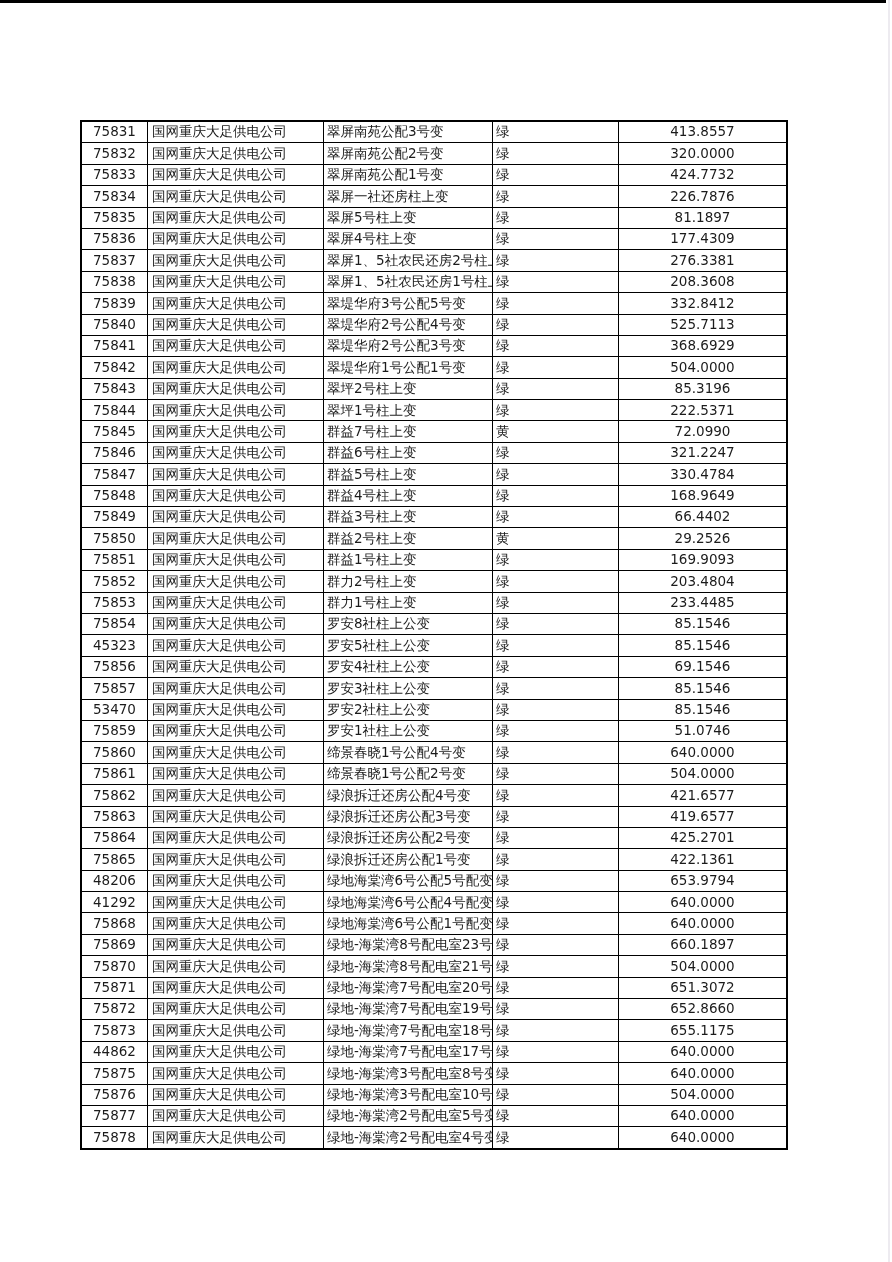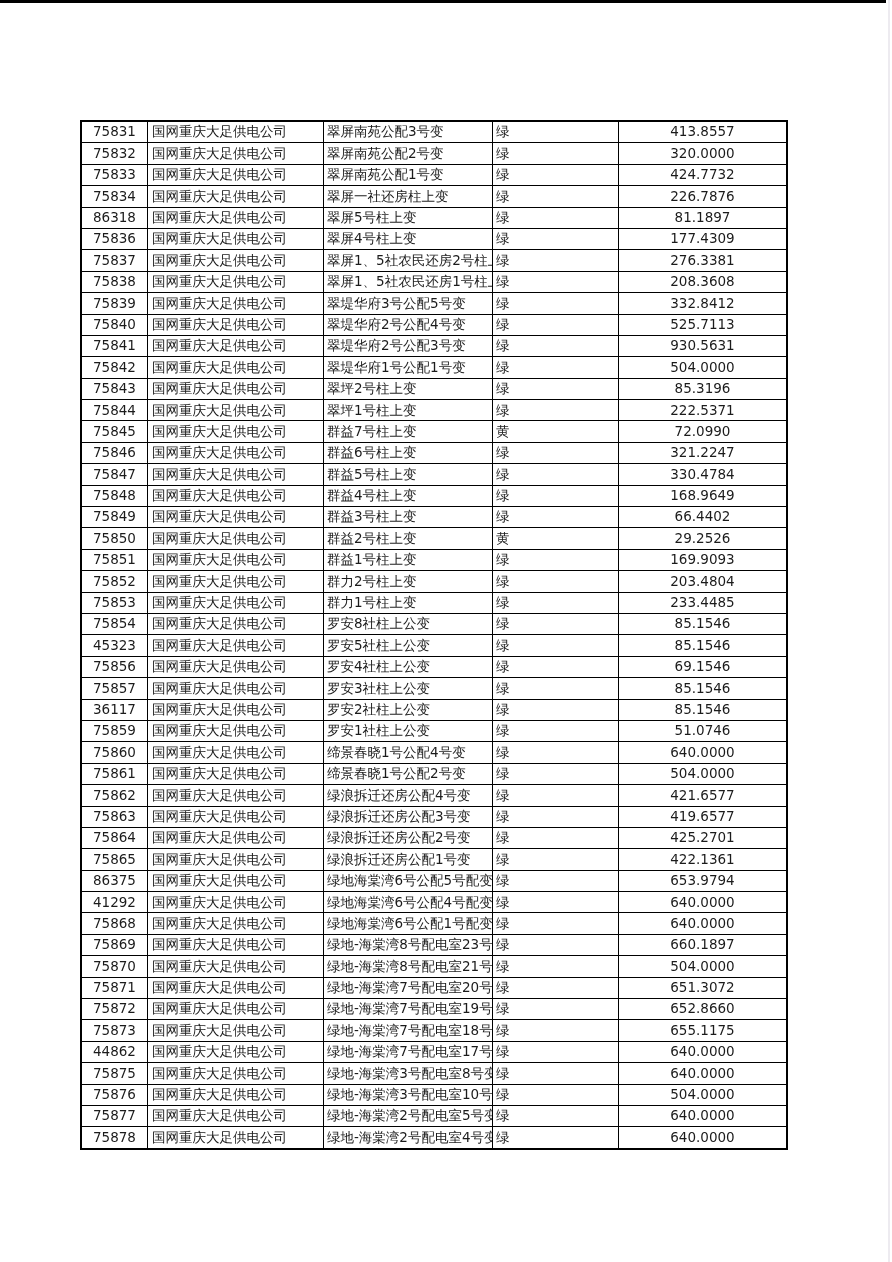--- a/index.html
+++ b/index.html
@@ -97,21 +97,21 @@
       <div class="tcell c4">424.7732</div>
     </div>
     <div class="trow">
       <div class="tcell c0">75834</div>
       <div class="tcell c1">国网重庆大足供电公司</div>
       <div class="tcell c2">翠屏一社还房柱上变</div>
       <div class="tcell c3">绿</div>
       <div class="tcell c4">226.7876</div>
     </div>
     <div class="trow">
-      <div class="tcell c0">86318</div>
+      <div class="tcell c0">75835</div>
       <div class="tcell c1">国网重庆大足供电公司</div>
       <div class="tcell c2">翠屏5号柱上变</div>
       <div class="tcell c3">绿</div>
       <div class="tcell c4">81.1897</div>
     </div>
     <div class="trow">
       <div class="tcell c0">75836</div>
       <div class="tcell c1">国网重庆大足供电公司</div>
       <div class="tcell c2">翠屏4号柱上变</div>
       <div class="tcell c3">绿</div>
@@ -143,21 +143,21 @@
       <div class="tcell c1">国网重庆大足供电公司</div>
       <div class="tcell c2">翠堤华府2号公配4号变</div>
       <div class="tcell c3">绿</div>
       <div class="tcell c4">525.7113</div>
     </div>
     <div class="trow">
       <div class="tcell c0">75841</div>
       <div class="tcell c1">国网重庆大足供电公司</div>
       <div class="tcell c2">翠堤华府2号公配3号变</div>
       <div class="tcell c3">绿</div>
-      <div class="tcell c4">930.5631</div>
+      <div class="tcell c4">368.6929</div>
     </div>
     <div class="trow">
       <div class="tcell c0">75842</div>
       <div class="tcell c1">国网重庆大足供电公司</div>
       <div class="tcell c2">翠堤华府1号公配1号变</div>
       <div class="tcell c3">绿</div>
       <div class="tcell c4">504.0000</div>
     </div>
     <div class="trow">
       <div class="tcell c0">75843</div>
@@ -258,21 +258,21 @@
       <div class="tcell c4">69.1546</div>
     </div>
     <div class="trow">
       <div class="tcell c0">75857</div>
       <div class="tcell c1">国网重庆大足供电公司</div>
       <div class="tcell c2">罗安3社柱上公变</div>
       <div class="tcell c3">绿</div>
       <div class="tcell c4">85.1546</div>
     </div>
     <div class="trow">
-      <div class="tcell c0">36117</div>
+      <div class="tcell c0">53470</div>
       <div class="tcell c1">国网重庆大足供电公司</div>
       <div class="tcell c2">罗安2社柱上公变</div>
       <div class="tcell c3">绿</div>
       <div class="tcell c4">85.1546</div>
     </div>
     <div class="trow">
       <div class="tcell c0">75859</div>
       <div class="tcell c1">国网重庆大足供电公司</div>
       <div class="tcell c2">罗安1社柱上公变</div>
       <div class="tcell c3">绿</div>
@@ -314,21 +314,21 @@
       <div class="tcell c4">425.2701</div>
     </div>
     <div class="trow">
       <div class="tcell c0">75865</div>
       <div class="tcell c1">国网重庆大足供电公司</div>
       <div class="tcell c2">绿浪拆迁还房公配1号变</div>
       <div class="tcell c3">绿</div>
       <div class="tcell c4">422.1361</div>
     </div>
     <div class="trow">
-      <div class="tcell c0">86375</div>
+      <div class="tcell c0">48206</div>
       <div class="tcell c1">国网重庆大足供电公司</div>
       <div class="tcell c2">绿地海棠湾6号公配5号配变</div>
       <div class="tcell c3">绿</div>
       <div class="tcell c4">653.9794</div>
     </div>
     <div class="trow">
       <div class="tcell c0">41292</div>
       <div class="tcell c1">国网重庆大足供电公司</div>
       <div class="tcell c2">绿地海棠湾6号公配4号配变</div>
       <div class="tcell c3">绿</div>

